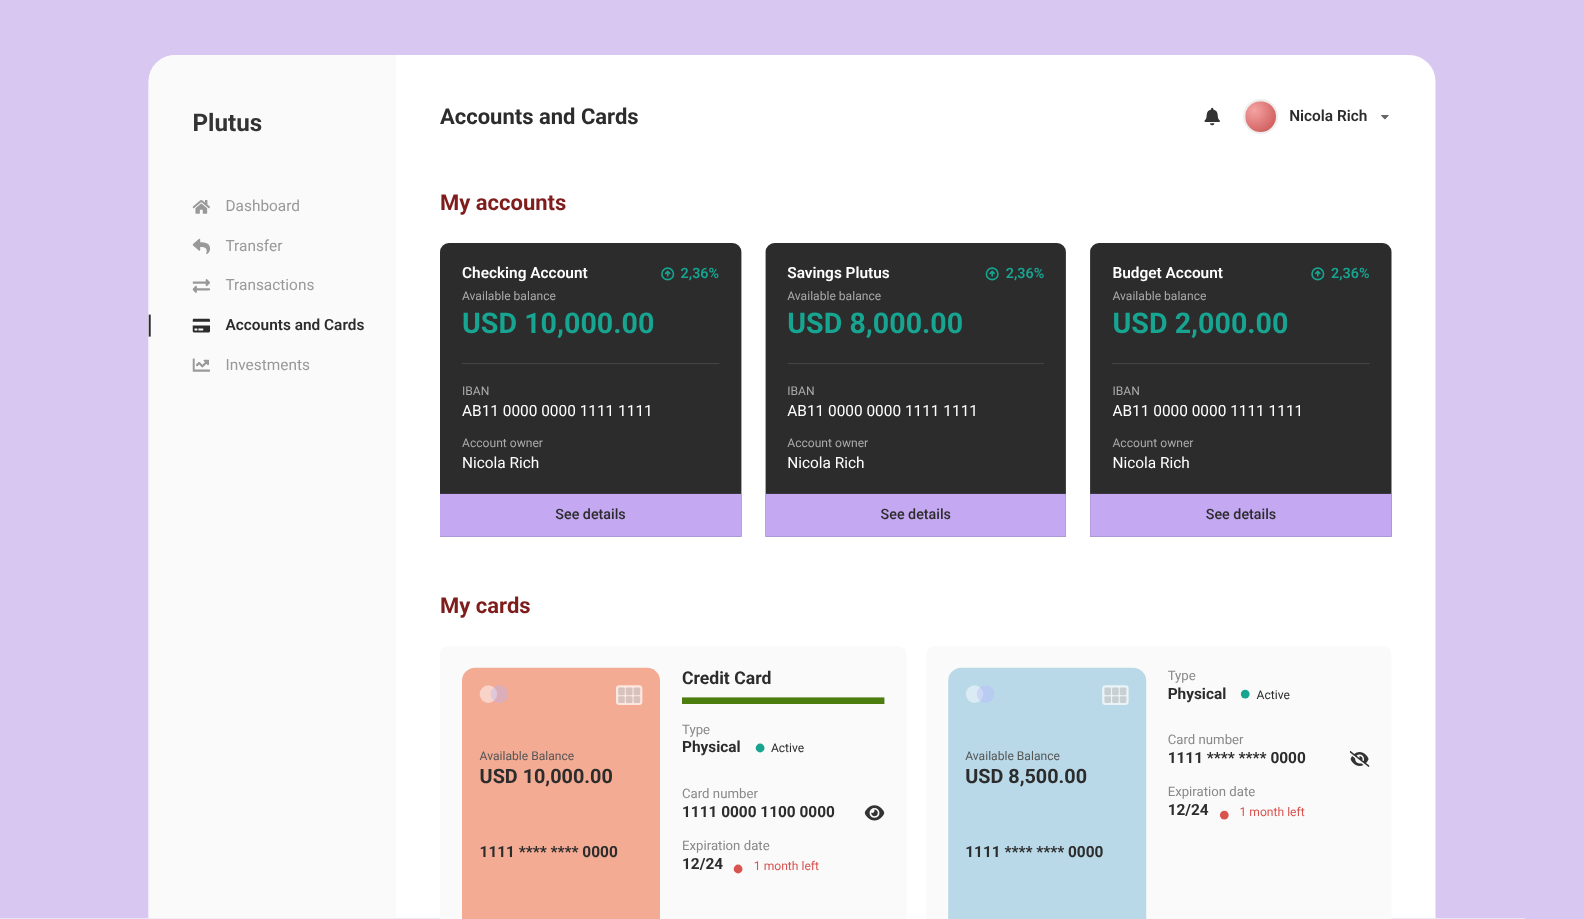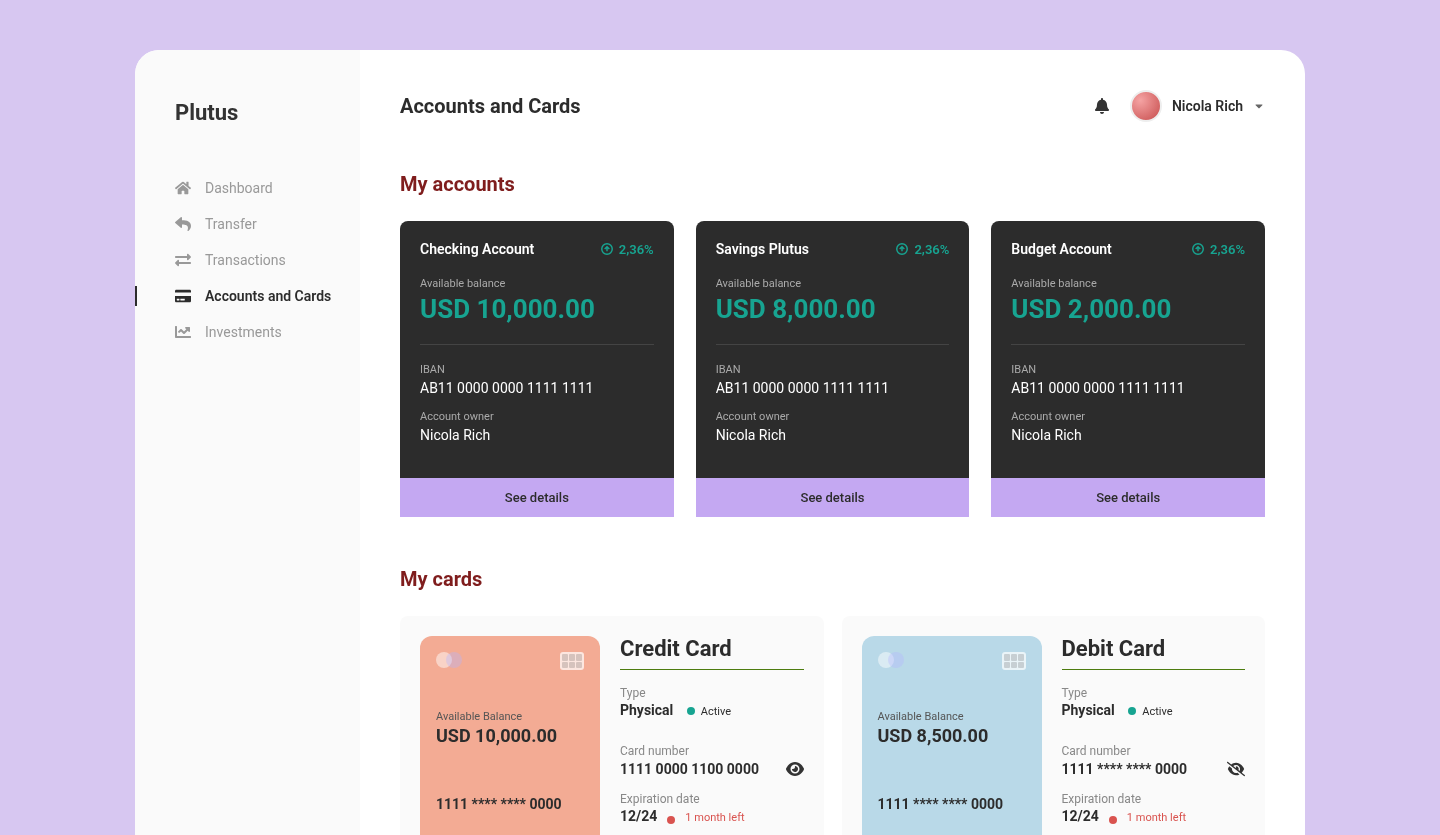--- a/index.html
+++ b/index.html
@@ -128,21 +128,21 @@
       color: #fff;
       overflow: visible;
     }
     .account-inner {
       padding: 20px;
     }
     .account-header {
       display: flex;
       justify-content: space-between;
       align-items: center;
-      margin-bottom: 20px;
+      margin-bottom: 6px;
     }
     .account-name {
       font-size: 14px;
       font-weight: 600;
     }
     .account-change {
       display: flex;
       align-items: center;
       gap: 5px;
       color: #17a491;
@@ -171,21 +171,20 @@
       margin-bottom: 14px;
     }
     .see-details {
       background: #c4a8f2;
       color: #2c2c2c;
       text-align: center;
       padding: 12px 0;
       font-size: 13px;
       font-weight: 500;
       cursor: pointer;
-      margin-top: 15px;
     }
     .cards-row {
       display: flex;
       gap: 18px;
     }
     .card-panel {
       flex: 1;
       background: #fafafa;
       border-radius: 8px;
       padding: 20px;
@@ -248,25 +247,25 @@
     .card-number {
       font-size: 14px;
       font-weight: 700;
       color: #2c2c2c;
       margin-top: 50px;
     }
     .card-details {
       flex: 1;
     }
     .card-title {
-      font-size: 22px;
+      font-size: 16px;
       font-weight: 700;
       color: #2c2c2c;
       padding-bottom: 8px;
-      border-bottom: 1px solid #4d7c0f;
+      border-bottom: 6px solid #4d7c0f;
       margin-bottom: 16px;
     }
     .detail-label {
       font-size: 12px;
       color: #888;
       margin-bottom: 2px;
     }
     .detail-value {
       font-size: 14px;
       font-weight: 700;
@@ -526,21 +525,20 @@
                 <span></span>
                 <span></span>
                 <span></span>
               </div>
           </div>
           <div class="card-balance-label">Available Balance</div>
           <div class="card-balance">USD 8,500.00</div>
           <div class="card-number">1111 **** **** 0000</div>
         </div>
         <div class="card-details">
-          <div class="card-title">Debit Card</div>
           <div class="detail-label">Type</div>
           <div class="detail-value">
             <span>Physical</span>
             <span class="inline-status">
                 <span class="dot dot-green"></span>
                 <span>Active</span>
               </span>
           </div>
           <div class="detail-label">Card number</div>
           <div class="card-num-row">

